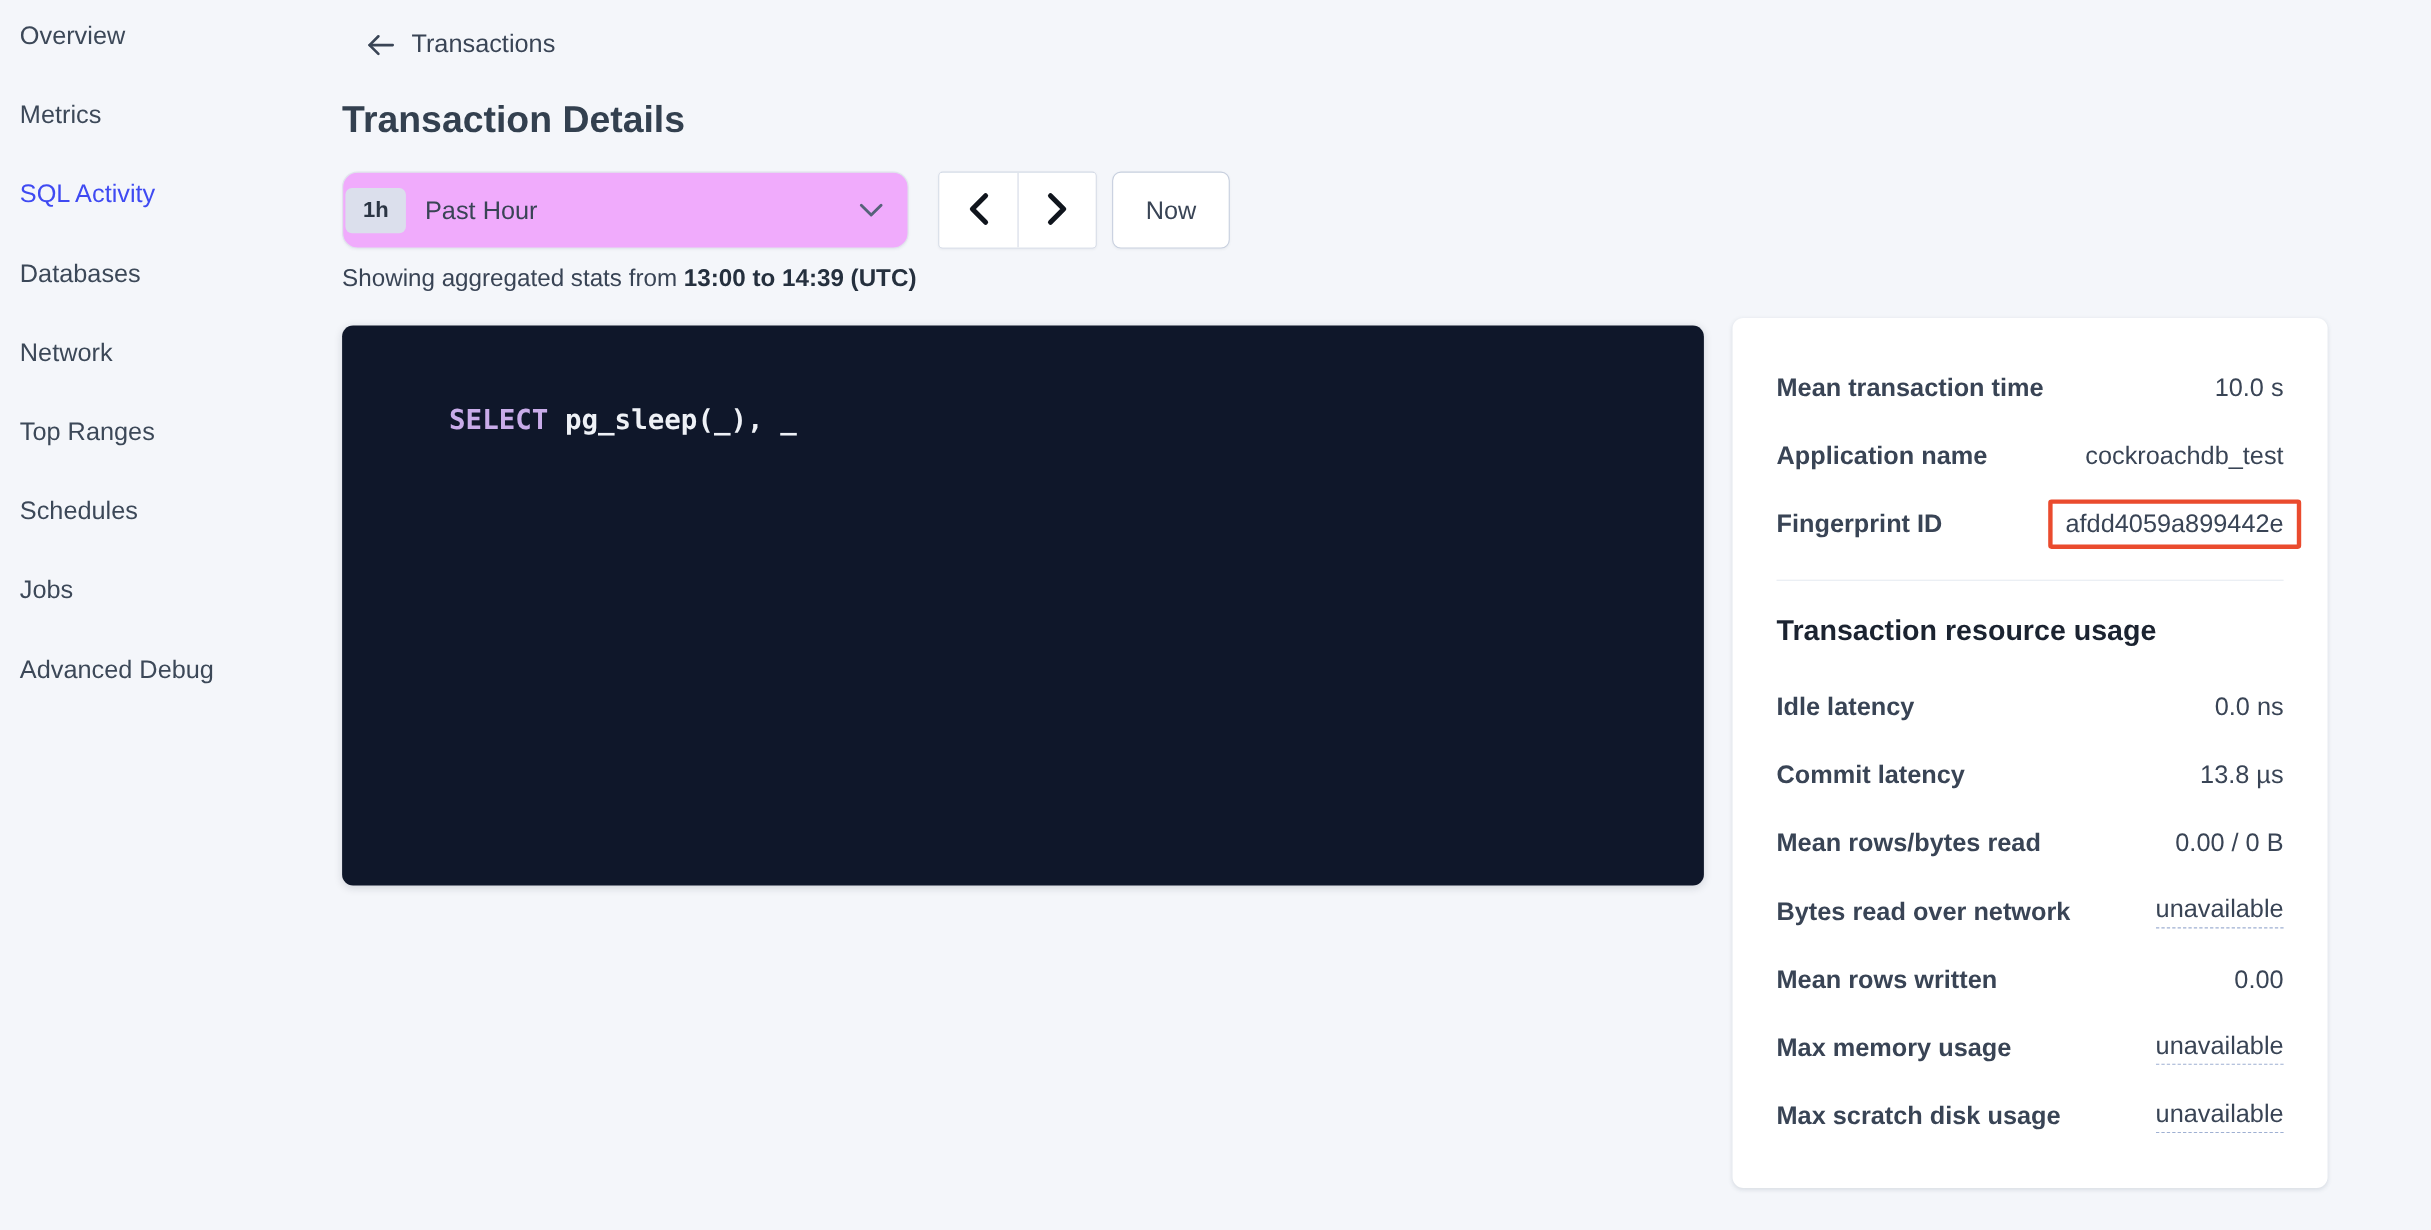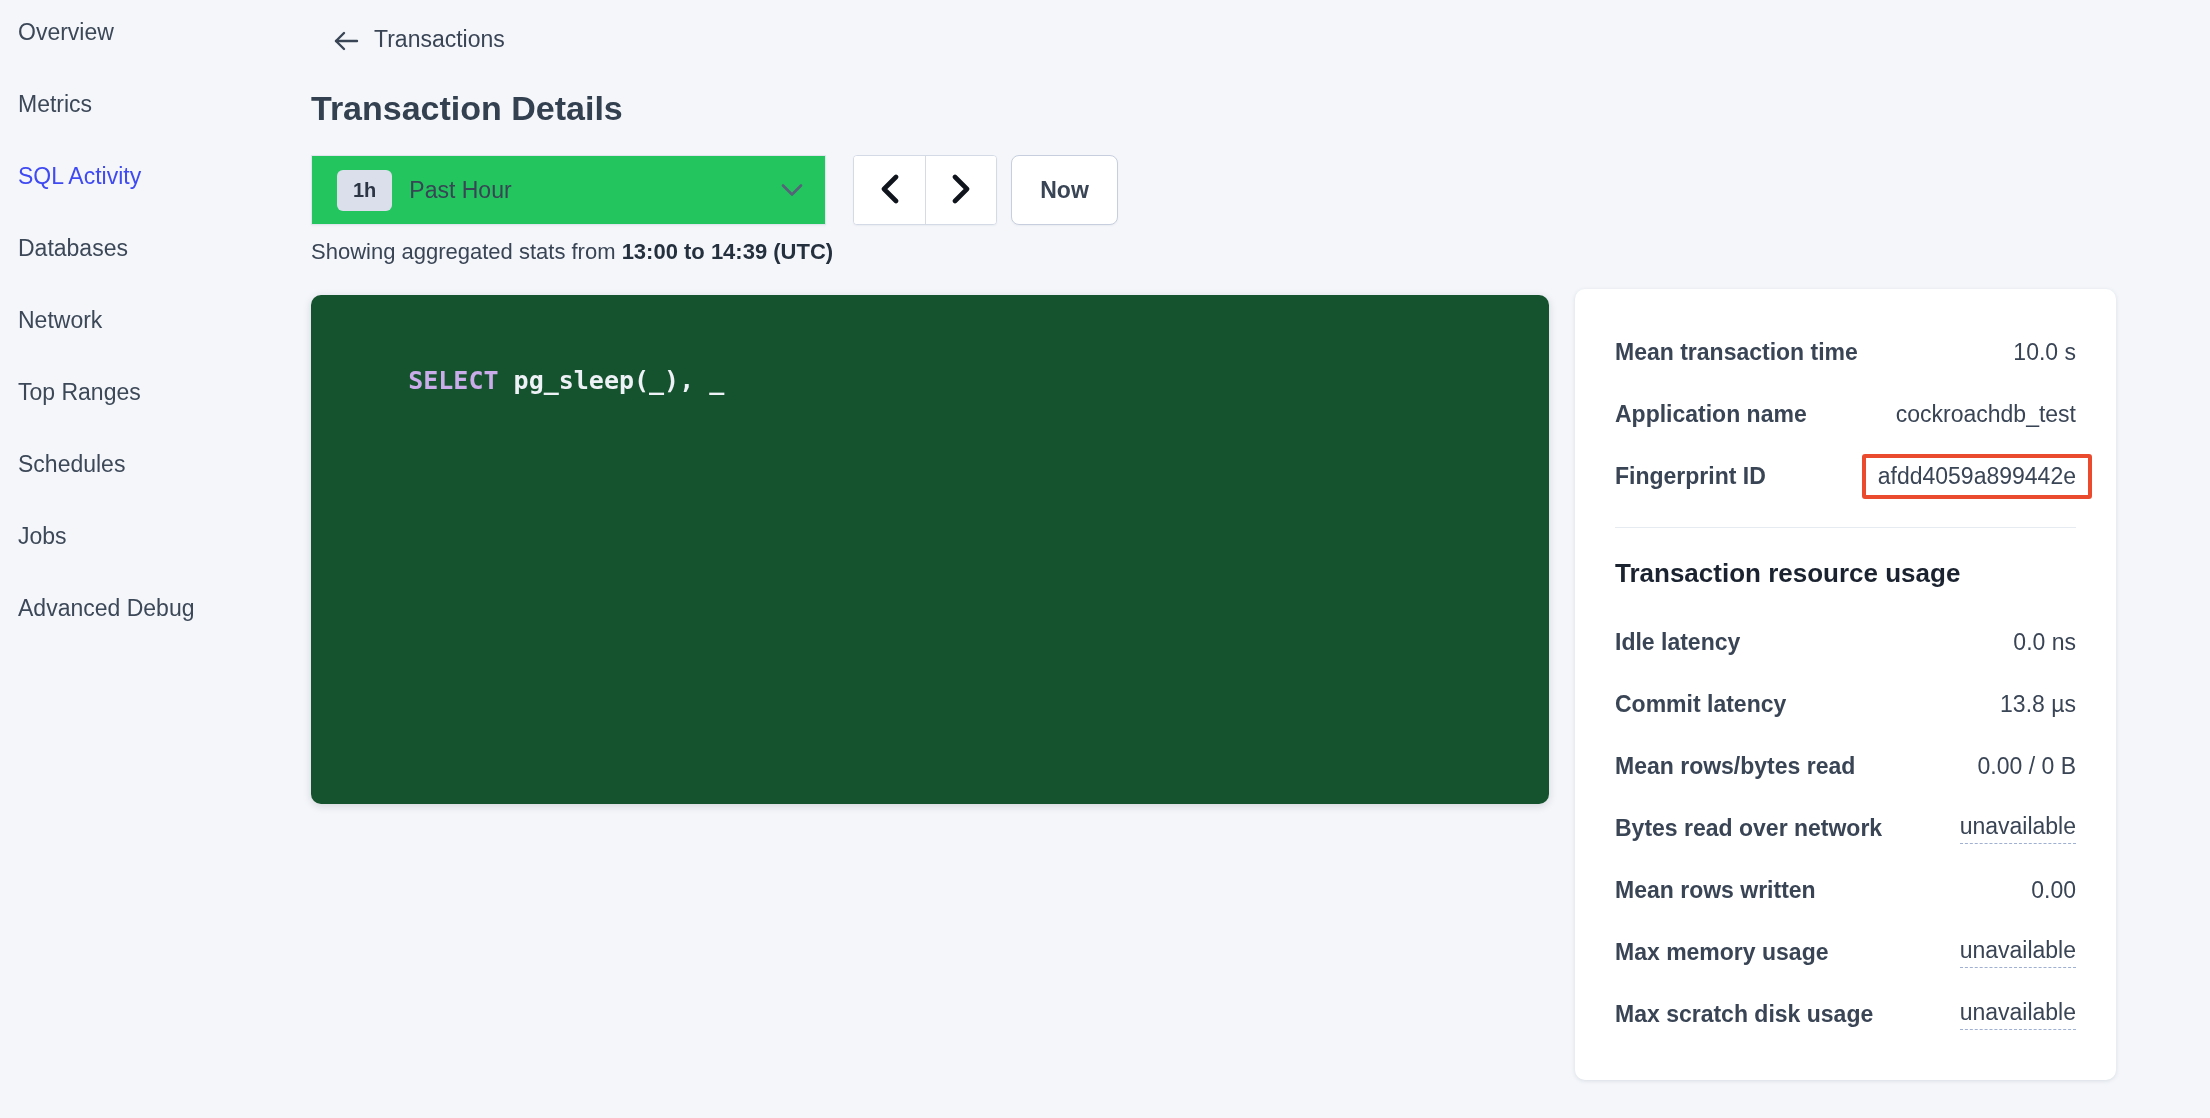--- a/index.html
+++ b/index.html
@@ -56,26 +56,26 @@
   }
 
   .controls-row {
     margin-top: 28px;
     display: flex;
     align-items: stretch;
     height: 70px;
   }
   .time-dropdown {
     width: 515px;
-    background: #22c55e;
+    background: #f0abfc;
     border: 1px solid #e0e4ec;
-    border-radius: 0;
+    border-radius: 14px;
     display: flex;
     align-items: center;
-    padding: 0 22px 0 25px;
+    padding: 0 22px 0 2px;
     cursor: pointer;
     box-shadow: 0 1px 2px rgba(70,85,110,.06);
   }
   .range-badge {
     background: #dbdfec;
     color: #2b3544;
     font-size: 20px;
     font-weight: 700;
     border-radius: 6px;
     padding: 9px 16px;
@@ -105,38 +105,38 @@
   .arrow-btn + .arrow-btn { border-left: 1px solid #d4dae6; }
 
   .now-btn {
     margin-left: 14px;
     width: 107px;
     background: #fff;
     border: 1px solid #c7cfde;
     border-radius: 8px;
     font-family: "Liberation Sans", sans-serif;
     font-size: 23px;
-    font-weight: 700;
+    font-weight: 400;
     color: #394455;
     cursor: pointer;
     box-shadow: 0 1px 2px rgba(70,85,110,.06);
   }
 
   .stats-line {
     margin-top: 14px;
     font-size: 22px;
     color: #394455;
   }
   .stats-line strong { color: #25303e; font-weight: 700; }
 
   .sql-box {
     margin-top: 30px;
     width: 1238px;
     height: 509px;
-    background: #14532d;
+    background: #0f172a;
     border-radius: 10px;
     padding: 42px 30px 16px 37px;
     font-family: "DejaVu Sans Mono", monospace;
     font-size: 25px;
     font-weight: 700;
     color: #eef1f6;
     box-shadow: 0 2px 8px rgba(20,30,50,.15);
     white-space: pre;
   }
   .sql-keyword { color: #c9ace9; }

